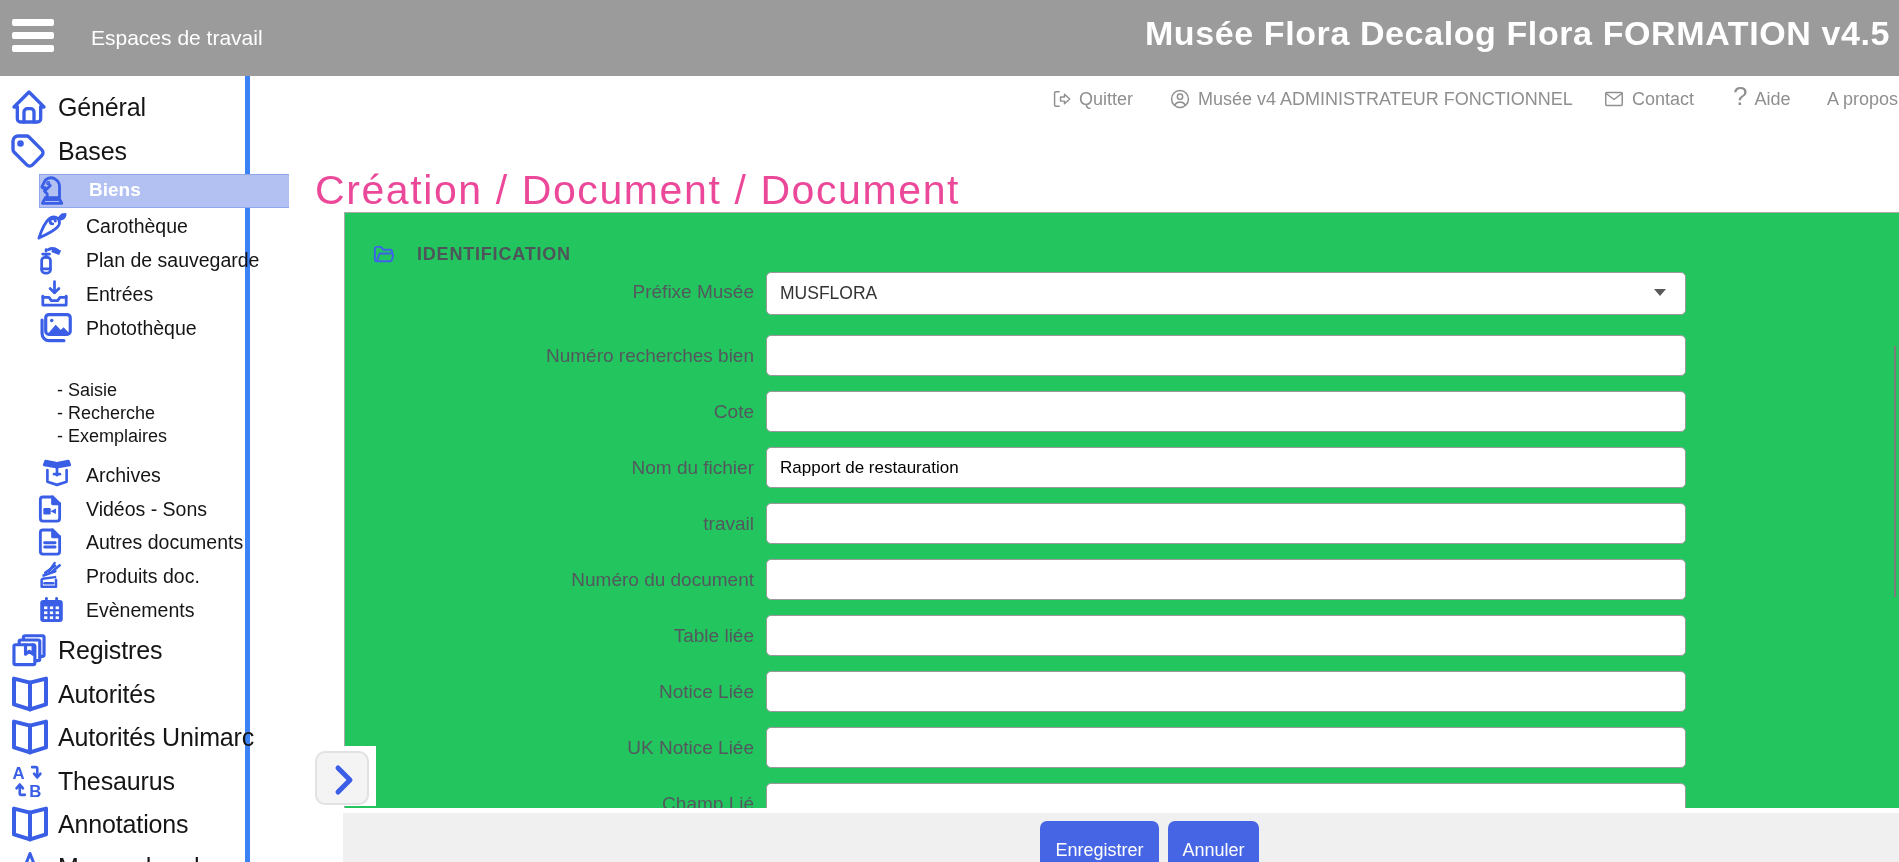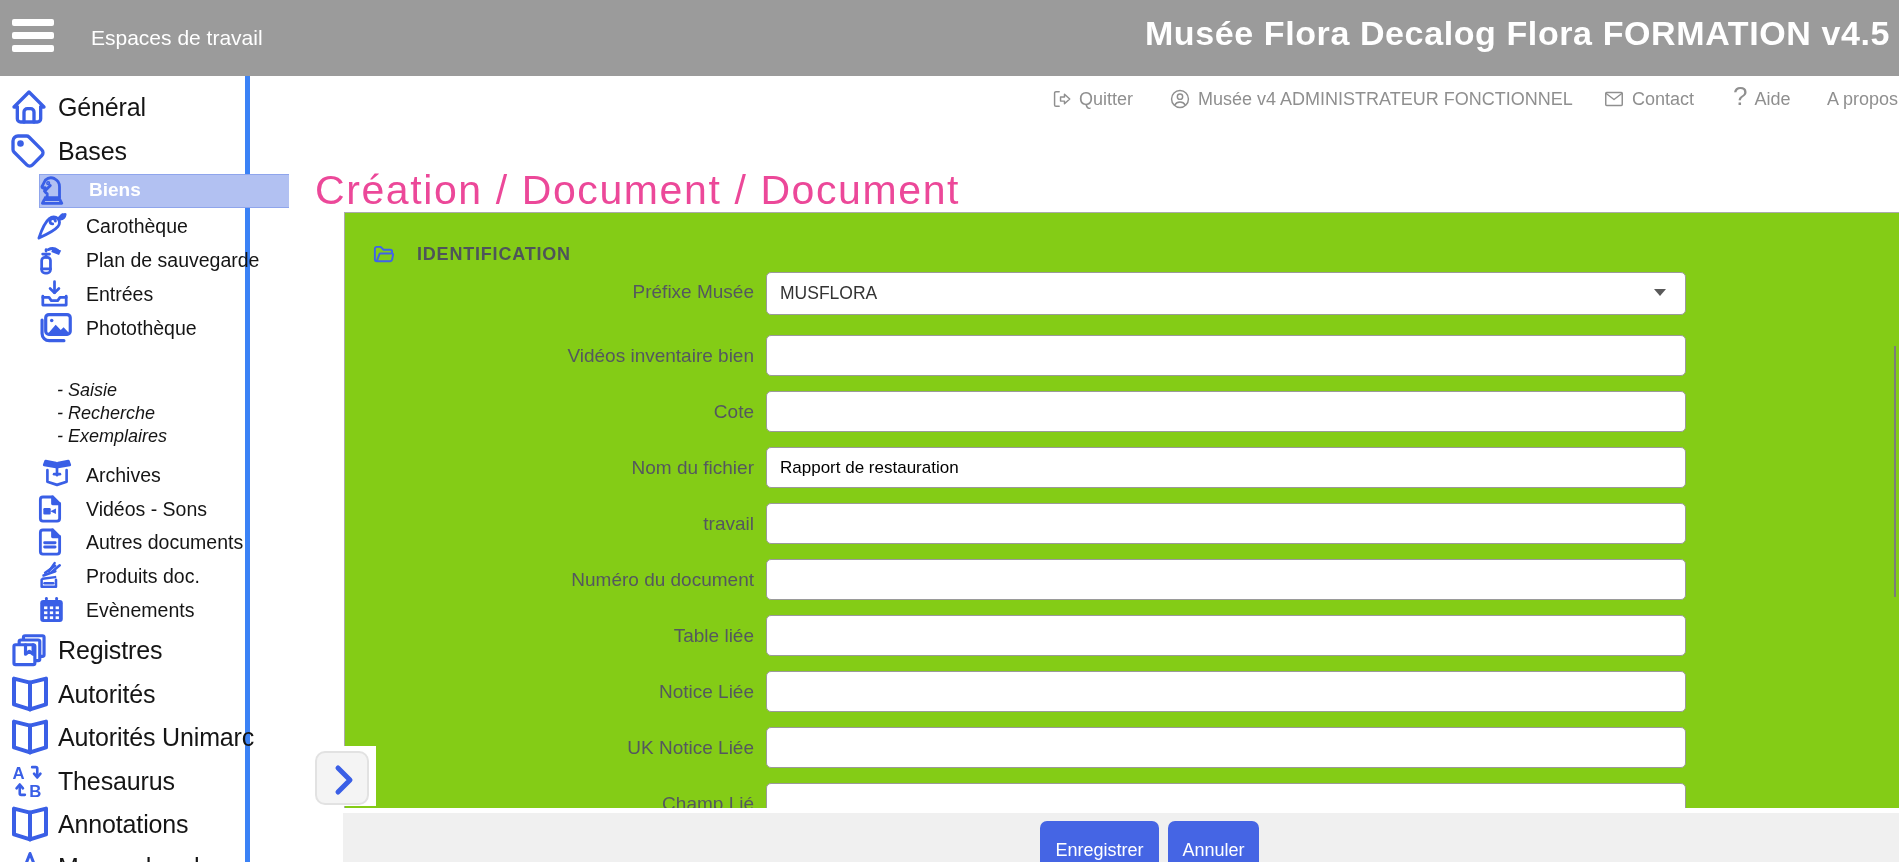--- a/index.html
+++ b/index.html
@@ -17,32 +17,32 @@
 
   
   #side { position:absolute; left:0; top:76px; width:250px; height:786px; background:#fff; border-right:5px solid #3b82f6; }
   .srow { position:absolute; left:0; width:289px; height:34px; }
   .srow .ic { position:absolute; top:50%; transform:translateY(-50%); }
   .srow .tx { position:absolute; top:50%; transform:translateY(-50%); white-space:nowrap; color:#151515; }
   .lvl1 .ic { left:13px; width:33px; height:33px; }
   .lvl1 .tx { left:58px; font-size:25px; letter-spacing:-0.15px; }
   .lvl2 .ic { left:42px; width:26px; height:26px; }
   .lvl2 .tx { left:86px; font-size:19.5px; }
-  .lvl3 { height:24px;font-style:italic; }
+  .lvl3 { height:24px; }
   .lvl3 .tx { left:57px; font-size:18px; }
   #biens-hl { position:absolute; left:39px; top:98px; width:250px; height:34px; background:#b2c1f2; border:1px solid #8fa5ec; border-right:none; }
 
   
   .lnk { position:absolute; top:87px; height:24px; line-height:24px; color:#8f8f8f; font-size:18px; white-space:nowrap; }
   .lnk svg { vertical-align:-5px; margin-right:7px; }
 
   
   #h1 { position:absolute; left:315px; top:143px; font-size:41px; color:#ec4899; letter-spacing:1.6px;margin-top:24px; }
   #panel { position:absolute; left:344px; top:212px; width:1556px; height:596px;
-           background:#84cc16; border:1px solid #ababab; border-right:none; border-bottom:none; overflow:hidden; }
+           background:#22c55e; border:1px solid #ababab; border-right:none; border-bottom:none; overflow:hidden; }
   #ident { position:absolute; left:72px; top:31px; font-size:18px; font-weight:bold; letter-spacing:0.8px; color:#4e545a; }
   #identicon { position:absolute; left:27px; top:30px; }
   .flabel { position:absolute; left:0px; width:409px; text-align:right; font-size:19px; color:#54585e; white-space:nowrap; }
   .finput { position:absolute; left:421px; width:920px; height:41px; background:#fff; border:1px solid #9a9a9a; border-radius:5px; font-size:17px; color:#111; line-height:39px; padding-left:13px; }
   #sel { height:43px; line-height:41px; color:#333; font-size:17.5px; }
   #caret { position:absolute; left:1309px; width:0; height:0; border-left:6.5px solid transparent; border-right:6.5px solid transparent; border-top:7px solid #5a5a5a; }
 
   
   #chev-bg { position:absolute; left:344px; top:746px; width:32px; height:60px; background:#fff; }
   #chev { position:absolute; left:315px; top:751px; width:54px; height:54px; background:#f4f4f4; border:2px solid #e2e2e2; border-radius:10px; }
@@ -93,21 +93,21 @@
   <div id="panel">
     <svg id="identicon" class="bi" width="23" height="23" viewBox="0 0 24 24" style="stroke:#3f62ea">
         <path d="M5 19l2.757 -7.351a1 1 0 0 1 .936 -.649h12.307a1 1 0 0 1 .986 1.164l-.996 5.211a2 2 0 0 1 -1.964 1.625h-14.026a2 2 0 0 1 -2 -2v-11a2 2 0 0 1 2 -2h4l3 3h7a2 2 0 0 1 2 2v2"></path>
       </svg>
     <div id="ident">IDENTIFICATION</div>
 
     <div class="flabel" style="top:68px">Préfixe Musée</div>
     <div class="finput" id="sel" style="top:59px">MUSFLORA</div>
     <div id="caret" style="top:76px"></div>
 
-    <div class="flabel" style="top:132px">Vidéos inventaire bien</div>
+    <div class="flabel" style="top:132px">Numéro recherches bien</div>
     <div class="finput" style="top:122px"></div>
 
     <div class="flabel" style="top:188px">Cote</div>
     <div class="finput" style="top:178px"></div>
 
     <div class="flabel" style="top:244px">Nom du fichier</div>
     <div class="finput" style="top:234px; color:#000;">Rapport de restauration</div>
 
     <div class="flabel" style="top:300px">travail</div>
     <div class="finput" style="top:290px"></div>

